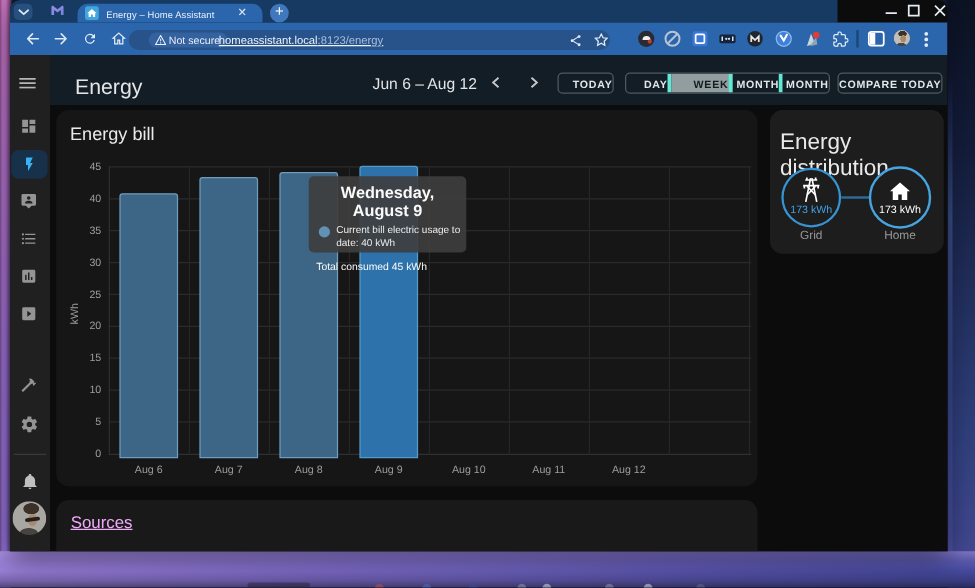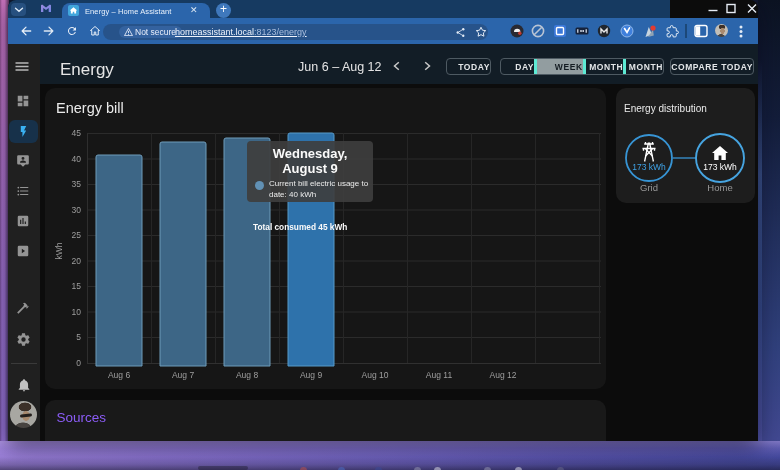--- a/index.html
+++ b/index.html
@@ -315,26 +315,26 @@
           <text x="457" y="290">Aug 12</text>
         </g>
       </svg>
       <div id="tooltip">
         <div style="font-weight:bold;text-align:center;font-size:13px;color:#fafafa;">Wednesday, August 9</div>
         <div style="position:relative;margin-top:3px;padding-left:16px;font-size:8px;color:#ececec;line-height:1.35;">
           <span style="position:absolute;left:2px;top:1.5px;width:9px;height:9px;border-radius:50%;background:#6191b5;"></span>
           <div style="white-space:nowrap;">Current bill electric usage to</div>
           <div>date: 40 kWh</div>
         </div>
-        <div style="margin-top:21px;font-weight:bold;font-size:8.3px;color:#fafafa;">Total consumed 45 kWh</div>
+        <div style="margin-top:7px;font-weight:normal;font-size:8.3px;color:#fafafa;">Total consumed 45 kWh</div>
       </div>
     </div>
 
     <div id="card-dist">
-      <div style="position:absolute;left:8px;top:15px;font-size:10px;color:#eaeaea;">Energy distribution</div>
+      <div style="position:absolute;left:8px;top:15px;font-size:18px;color:#eaeaea;">Energy distribution</div>
       <svg width="139" height="115" style="position:absolute;left:0;top:0">
         <line x1="57" y1="70" x2="80" y2="70" stroke="#2e6a94" stroke-width="2"></line>
         <circle cx="33" cy="70" r="23" fill="#1d1d1d" stroke="#3794d4" stroke-width="1.8"></circle>
         <circle cx="104" cy="70" r="24" fill="#1d1d1d" stroke="#46a4e0" stroke-width="1.9"></circle>
 
         <g stroke="#fff" stroke-width="1.35" fill="none">
           <path d="M28.6 73.5 L32.5 54.5 M37.4 73.5 L33.5 54.5"></path>
           <path d="M26.5 60.5 H39.5 M28.2 56 H37.8"></path>
           <path d="M29.6 61 L36.4 68 M36.4 61 L29.6 68"></path>
           <path d="M27.5 60.5 v2.2 M38.5 60.5 v2.2 M29.5 56 v-2 M36.5 56 v-2"></path>
@@ -342,16 +342,16 @@
 
         <path d="M104 58 L96 65 h2.2 v7 h4.4 v-4.5 h2.8 V72 h4.4 v-7 h2.2 Z" fill="#fff"></path>
         <text x="33" y="82" font-size="8.5" fill="#3fa2e6" text-anchor="middle" font-family="Liberation Sans, sans-serif">173 kWh</text>
         <text x="104" y="82" font-size="8.5" fill="#ffffff" text-anchor="middle" font-family="Liberation Sans, sans-serif">173 kWh</text>
         <text x="33" y="103" font-size="9.5" fill="#989898" text-anchor="middle" font-family="Liberation Sans, sans-serif">Grid</text>
         <text x="104" y="103" font-size="9.5" fill="#989898" text-anchor="middle" font-family="Liberation Sans, sans-serif">Home</text>
       </svg>
     </div>
 
     <div id="card-sources">
-      <div style="position:absolute;left:12px;top:10px;font-size:13.5px;color:#8b5cf6;">Sources</div>
+      <div style="position:absolute;left:12px;top:10px;font-size:13.5px;color:#f0abfc;text-decoration:underline;">Sources</div>
     </div>
   </div>
 </div>
 
 </body></html>

